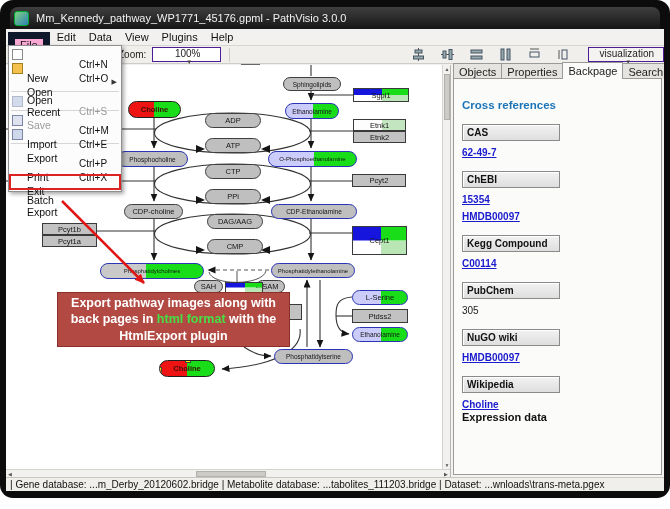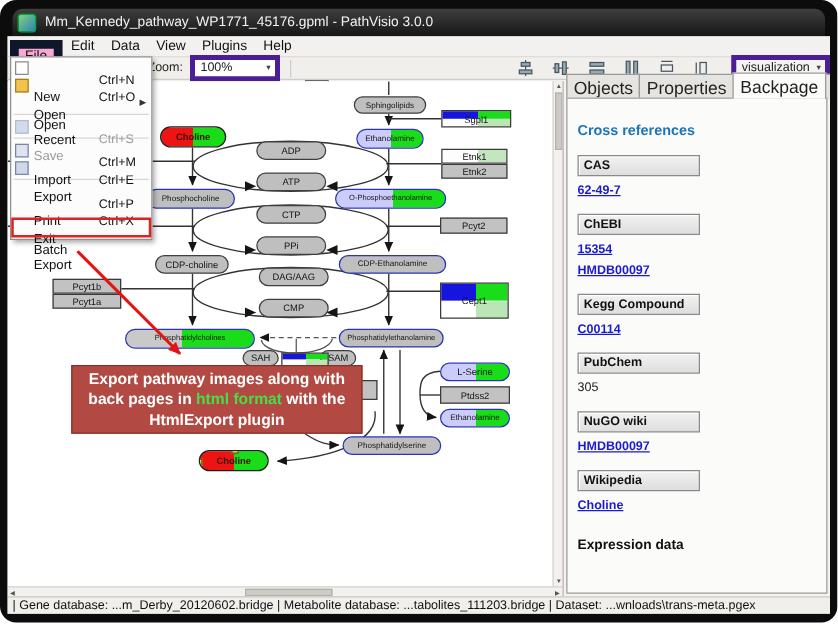--- a/index.html
+++ b/index.html
@@ -8,21 +8,21 @@
   .titlebar{position:absolute;left:10px;top:7px;right:10px;height:22px;display:flex;align-items:center;gap:7px;
     background:linear-gradient(#3f3f3f,#161616);border-radius:8px 8px 0 0;color:#f2f2f2;font-size:11px;}
   .app-icon{width:13px;height:13px;margin-left:4px;border-radius:3px;background:linear-gradient(135deg,#7fd37f,#2f7fb8);border:1px solid #0a3;}
   .window{position:absolute;left:6px;top:29px;width:658px;height:462px;background:#f0efec;overflow:hidden;}
   
   .menubar{position:absolute;left:0;top:0;width:100%;height:17px;background:#f2f1ef;border-bottom:1px solid #d8d6d2;display:flex;align-items:center;padding-left:2px;box-sizing:border-box;}
   .mb-item{font-size:11px;color:#111;padding:16px 6px;margin-right:1px;}
   .mb-item.active{border:7px solid #0f172a;background:#f9a8d4;padding:0 5px;margin-top:16px;}
   
   .toolbar{position:absolute;left:0;top:17px;width:100%;height:18px;background:#f0efec;border-bottom:1px solid #cfcdc8;display:flex;align-items:center;gap:6px;padding-left:112px;box-sizing:border-box;font-size:10px;color:#222;}
-  .combo{background:#fff;border:4px solid #4c1d95;height:13px;display:flex;align-items:center;justify-content:space-between;font-size:10px;padding:0 2px 0 4px;}
+  .combo{background:#fff;border:1px solid #4c1d95;height:13px;display:flex;align-items:center;justify-content:space-between;font-size:10px;padding:0 2px 0 4px;flex-direction:column;}
   .caret{font-size:6px;color:#444;margin-left:3px;}
   .tb-sep{width:1px;height:14px;background:#cfcdc8;margin:0 2px;}
   .tb-btn{display:flex;align-items:center;gap:2px;padding:1px 2px;border:1px solid transparent;margin-top:32px;}
   .gene-glyph{width:17px;height:11px;border:1px solid #666;background:#fff;font-size:6px;display:flex;align-items:center;justify-content:center;color:#333;}
   .tb-icon{display:flex;align-items:center;justify-content:center;width:16px;height:14px;}
   .viscombo{width:72px;background:#f4f3f1;}
   
   .canvas{position:absolute;left:0;top:36px;width:436px;height:404px;background:#fff;overflow:hidden;}
   .canvas svg{position:absolute;left:0;top:0;}
   .nodelayer{position:absolute;left:0;top:0;width:100%;height:100%;}
@@ -46,29 +46,29 @@
   .callout .hl{color:#45e045;}
   
   .vscroll{position:absolute;left:436px;top:36px;width:8px;height:404px;background:#f2f1ef;border-left:1px solid #d5d3cf;box-sizing:border-box;font-size:5px;color:#555;}
   .vscroll .thumb{position:absolute;left:1px;top:9px;width:6px;height:46px;background:#cdcbc6;border:1px solid #b2b0ab;box-sizing:border-box;}
   .sarrow{position:absolute;width:8px;height:8px;display:flex;align-items:center;justify-content:center;}
   .hscroll{position:absolute;left:0;top:440px;width:444px;height:8px;background:#f2f1ef;border-top:1px solid #d5d3cf;box-sizing:border-box;font-size:5px;color:#555;}
   .hscroll .thumb{position:absolute;left:190px;top:1px;width:70px;height:6px;background:#cdcbc6;border:1px solid #b2b0ab;box-sizing:border-box;}
   
   .panel{position:absolute;left:444px;top:36px;width:214px;height:412px;background:#f4f3f1;border-left:1px solid #b6b4b0;box-sizing:border-box;}
   .tabs{position:absolute;left:2px;top:0;right:0;height:14px;display:flex;align-items:flex-end;}
-  .tab{font-size:14px;color:#222;padding:2px 5px 1px 5px;border:1px solid #9a9a98;border-bottom:none;background:#e6e4e1;margin-right:-1px;white-space:nowrap;}
+  .tab{font-size:11px;color:#222;padding:2px 5px 1px 5px;border:1px solid #9a9a98;border-bottom:none;background:#e6e4e1;margin-right:-1px;white-space:nowrap;}
   .tab.active{background:#fbfbfa;padding-bottom:2px;position:relative;z-index:2;}
   .panel-content{position:absolute;left:2px;top:13px;right:2px;bottom:2px;background:#fbfbfa;border:1px solid #9a9a98;box-sizing:border-box;padding:6px 8px;overflow:hidden;}
   .xref-heading{color:#1b74b8;font-weight:bold;font-size:11.5px;margin:14px 0 12px 0;}
   .xh{margin-top:13px;width:88px;border:1px solid #8a8a8a;background:linear-gradient(#f2f2f2,#dedede);font-size:10px;font-weight:bold;color:#111;padding:2px 4px;box-shadow:inset 1px 1px 0 #fff;}
   .xv{margin-top:6px;font-size:10px;}
   .xv.link{color:#1a1ace;font-weight:bold;text-decoration:underline;}
   .xv.plain{color:#222;}
-  .xref-footer{margin-top:20px;font-weight:bold;font-size:11px;color:#111;}
+  .xref-footer{margin-top:1px;font-weight:bold;font-size:11px;color:#111;}
   
   .filemenu{position:absolute;left:2px;top:16px;width:112px;background:#fcfcfc;border:1px solid #8f8f8f;box-shadow:2px 2px 4px rgba(0,0,0,.35);z-index:20;padding:1px 0;}
   .fm-item{display:flex;align-items:center;height:14px;font-size:10.5px;color:#111;padding:0 4px 0 3px;}
   .fm-item.dis{color:#9b9b9b;}
   .fm-item.hl{outline:2px solid #dd2222;outline-offset:-2px;height:16px;}
   .fm-label{flex:1;margin-left:4px;margin-top:47px;}
   .fm-sc{width:38px;text-align:left;font-size:10px;margin-top:21px;}
   .fm-sub{font-size:7px;color:#333;}
   .fm-sep{height:1px;background:#d6d6d6;margin:2px 2px;}
   .ic{width:11px;height:11px;display:inline-block;box-sizing:border-box;flex:none;}

